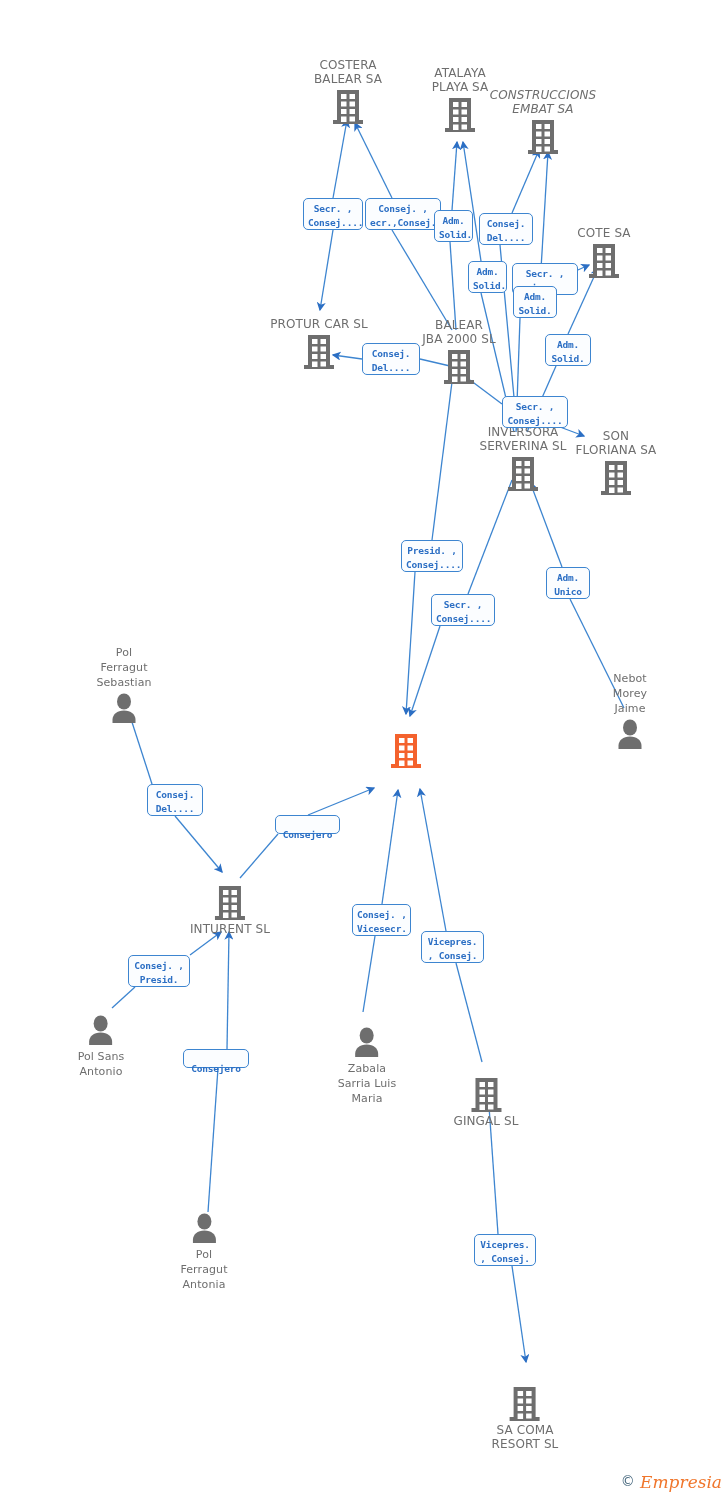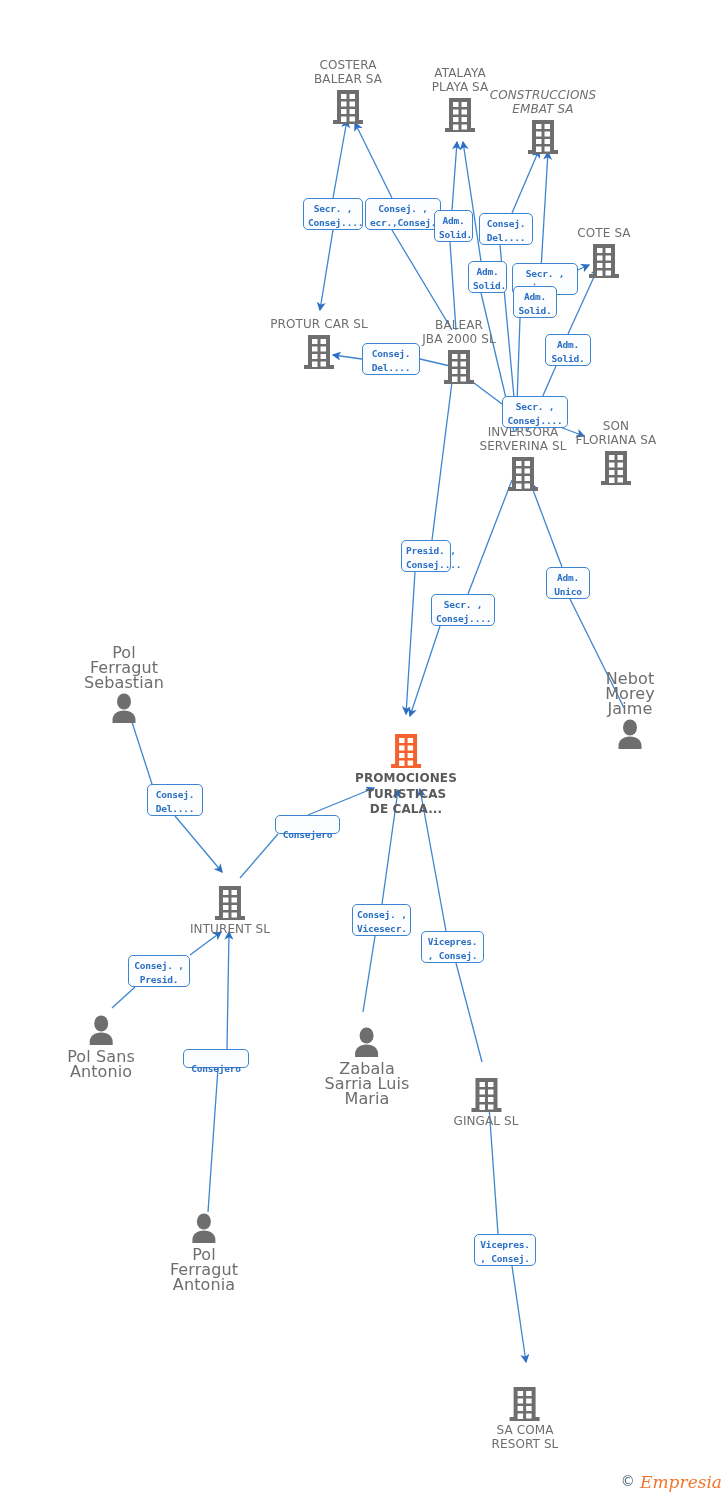--- a/index.html
+++ b/index.html
@@ -13,21 +13,21 @@
   
   #edges{position:absolute;left:0;top:0;width:728px;height:1500px;pointer-events:none;}
 
   
   .node{position:absolute;transform:translate(-50%,0);text-align:center;}
   .node .ico{display:block;margin:0 auto;}
   .node .caption{
     color:#6e6e6e;font-size:12px;line-height:13.5px;
     white-space:nowrap;letter-spacing:.1px;
   }
-  .node.person .caption{font-size:16px;line-height:15px;}
+  .node.person .caption{font-size:11px;line-height:15px;}
   .cap-above{position:absolute;left:50%;transform:translateX(-50%);bottom:100%;
              margin-bottom:2px;}
   .cap-below{margin-top:1px;}
   .node.focus .caption{
     color:#5a5a5a;font-weight:bold;font-size:12px;line-height:15.5px;
   }
 
   
   .chip{
     position:absolute;box-sizing:border-box;
@@ -228,21 +228,21 @@
               <rect x="9" y="6" width="5.5" height="5"></rect>
               <rect x="17.5" y="6" width="5.5" height="5"></rect>
               <rect x="9" y="13.5" width="5.5" height="5"></rect>
               <rect x="17.5" y="13.5" width="5.5" height="5"></rect>
               <rect x="9" y="21" width="5.5" height="5"></rect>
               <rect x="17.5" y="21" width="5.5" height="5"></rect>
               <rect x="9" y="28.5" width="5.5" height="5.5"></rect>
               <rect x="17.5" y="28.5" width="5.5" height="5"></rect>
             </g>
           </svg></span></div>
-      <div class="node company" style="left: 616px; top: 449px;"><div class="caption cap-above">
+      <div class="node company" style="left: 616px; top: 459px;"><div class="caption cap-above">
           <div>SON</div>
           <div>FLORIANA SA</div>
         </div><span><svg class="ico" width="32" height="38" viewBox="0 0 32 38" aria-hidden="true">
             <g fill="#6e6e6e">
               <rect x="5" y="2" width="22" height="32"></rect>
               <rect x="1" y="32" width="30" height="4"></rect>
             </g>
             <g fill="#ffffff">
               <rect x="9" y="6" width="5.5" height="5"></rect>
               <rect x="17.5" y="6" width="5.5" height="5"></rect>
@@ -262,25 +262,21 @@
             <g fill="#ffffff">
               <rect x="9" y="6" width="5.5" height="5"></rect>
               <rect x="17.5" y="6" width="5.5" height="5"></rect>
               <rect x="9" y="13.5" width="5.5" height="5"></rect>
               <rect x="17.5" y="13.5" width="5.5" height="5"></rect>
               <rect x="9" y="21" width="5.5" height="5"></rect>
               <rect x="17.5" y="21" width="5.5" height="5"></rect>
               <rect x="9" y="28.5" width="5.5" height="5.5"></rect>
               <rect x="17.5" y="28.5" width="5.5" height="5"></rect>
             </g>
-          </svg></span><div class="caption cap-below">
-          <div>PROMOCIONES</div>
-          <div>TURISTICAS</div>
-          <div>DE CALA...</div>
-        </div></div>
+          </svg></span></div>
       <div class="node company" style="left: 230px; top: 884px;"><span><svg class="ico" width="32" height="38" viewBox="0 0 32 38" aria-hidden="true">
             <g fill="#6e6e6e">
               <rect x="5" y="2" width="22" height="32"></rect>
               <rect x="1" y="32" width="30" height="4"></rect>
             </g>
             <g fill="#ffffff">
               <rect x="9" y="6" width="5.5" height="5"></rect>
               <rect x="17.5" y="6" width="5.5" height="5"></rect>
               <rect x="9" y="13.5" width="5.5" height="5"></rect>
               <rect x="17.5" y="13.5" width="5.5" height="5"></rect>
@@ -413,21 +409,21 @@
         <span>Del....</span>
       </div>
       <div class="chip" style="left: 545px; top: 334px; width: 46px; height: 32px;">
         <span>Adm.</span>
         <span>Solid.</span>
       </div>
       <div class="chip" style="left: 502px; top: 396px; width: 66px; height: 32px;">
         <span>Secr. ,</span>
         <span>Consej....</span>
       </div>
-      <div class="chip" style="left: 401px; top: 540px; width: 50px; height: 32px;">
+      <div class="chip" style="left: 401px; top: 540px; width: 62px; height: 32px;">
         <span>Presid. ,</span>
         <span>Consej....</span>
       </div>
       <div class="chip" style="left: 431px; top: 594px; width: 64px; height: 32px;">
         <span>Secr. ,</span>
         <span>Consej....</span>
       </div>
       <div class="chip" style="left: 546px; top: 567px; width: 44px; height: 32px;">
         <span>Adm.</span>
         <span>Unico</span>

